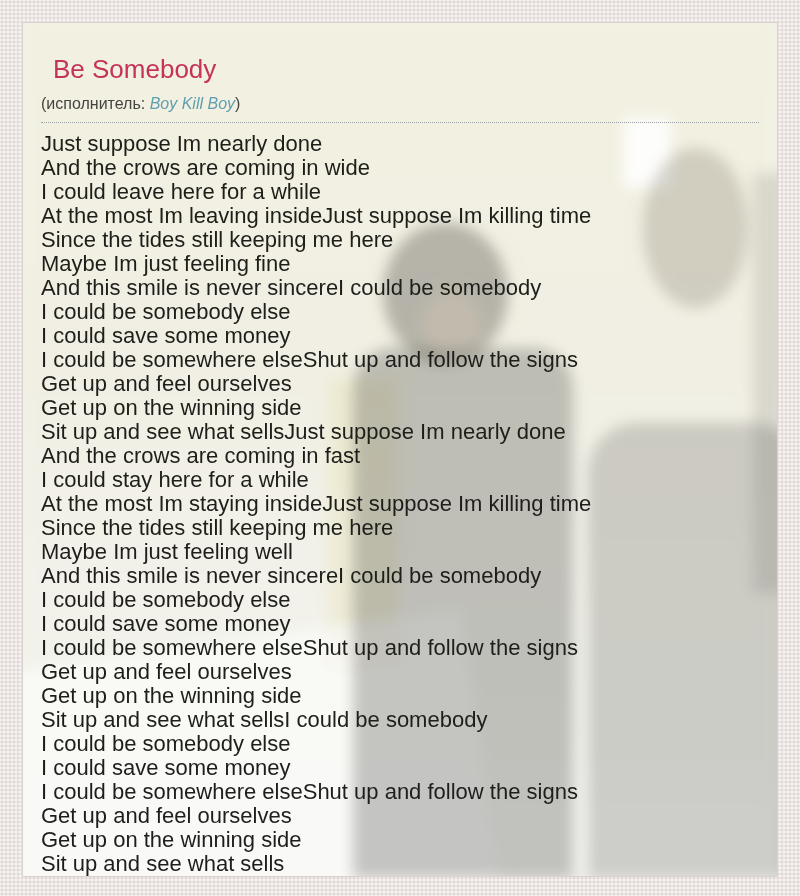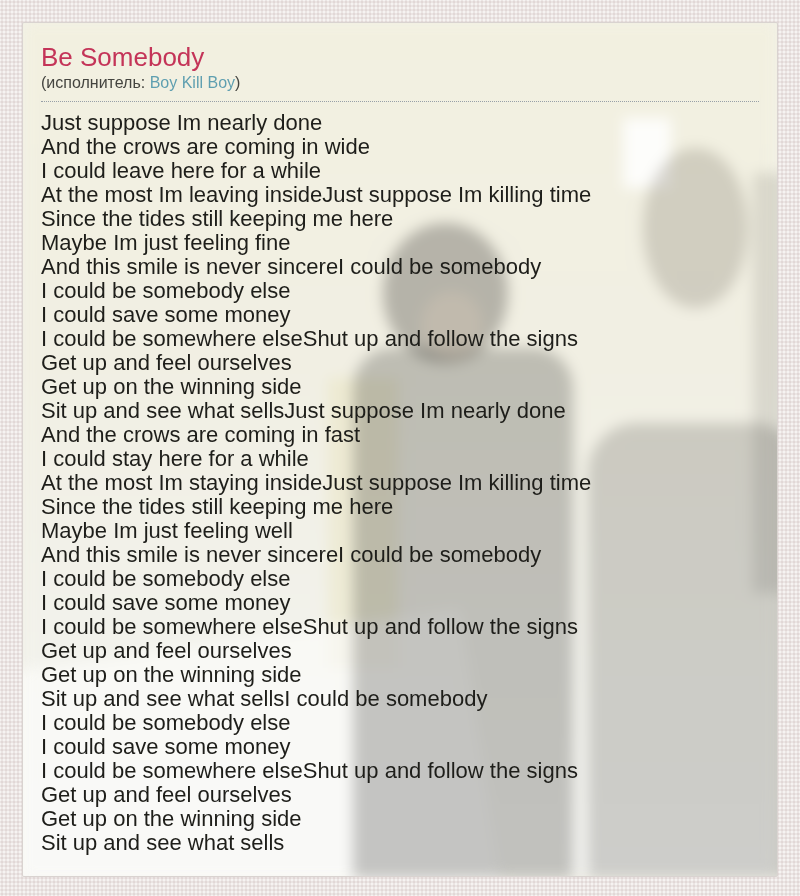--- a/index.html
+++ b/index.html
@@ -88,38 +88,39 @@
   .ph-pavement {
     left: -60px; top: 620px; width: 520px; height: 280px;
     background: rgba(252,252,250,0.65);
     transform: rotate(-8deg);
   }
   .content {
     position: absolute; inset: 0;
     padding: 20px 18px 0 18px;
   }
   .song-title {
-    margin: 0;
+    margin: 12px;
     font-size: 26px;
     font-weight: 400;
     line-height: 28px;
     color: var(--title-color);
   }
   .artist-line {
     margin-top: 3px;
     padding-bottom: 9px;
     font-size: 16px;
     line-height: 18px;
     color: var(--muted-text);
     border-bottom: 1px dotted var(--separator);
   }
   .artist-link {
     color: var(--artist-link);
     text-decoration: none;
     cursor: pointer;
+    font-style: italic;
   }
   .lyrics {
     margin-top: 9px;
     font-size: 22px;
     line-height: 24px;
     color: var(--text-color);
     white-space: pre-line;
   }
 </style>
 </head>

